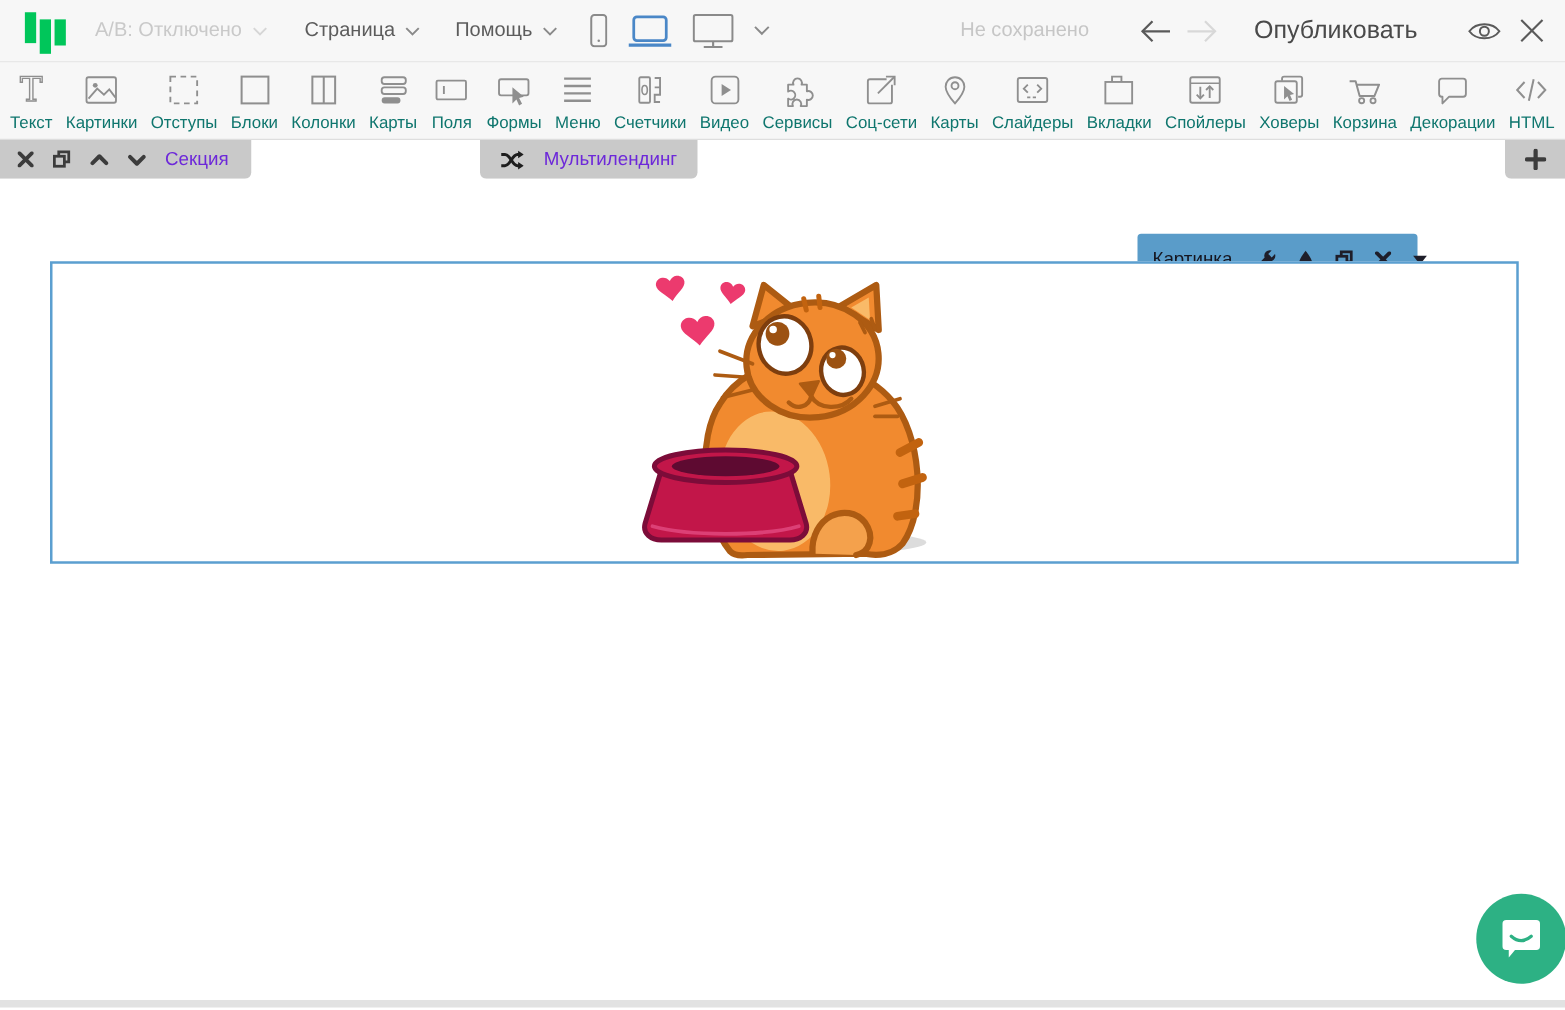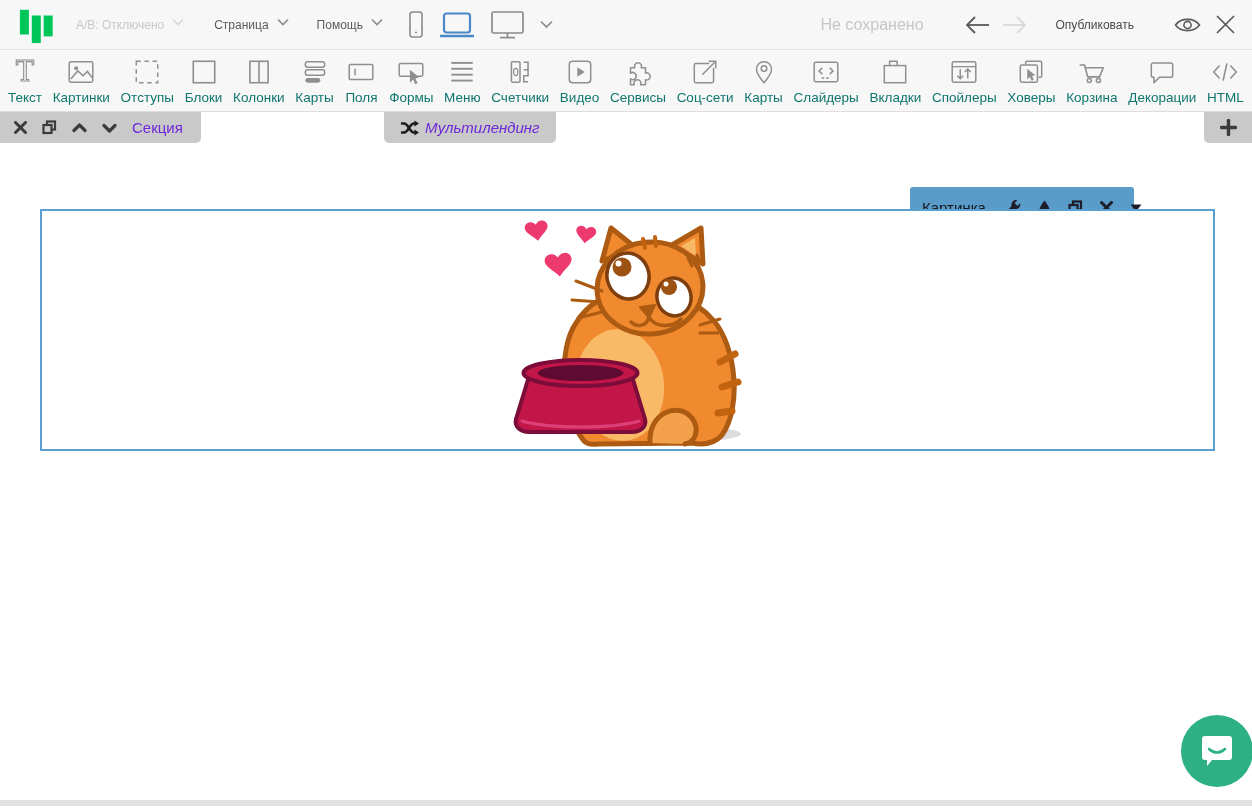--- a/index.html
+++ b/index.html
@@ -4,51 +4,51 @@
 <style>
   * { margin:0; padding:0; box-sizing:border-box; }
   html,body { width:1252px; height:808px; overflow:hidden; background:#fff;
               font-family:"Liberation Sans", sans-serif; }
 
   
   .topbar { position:absolute; left:0; top:0; width:1252px; height:50px;
             background:#f7f7f7; border-bottom:1px solid #e3e3e3;
             display:flex; align-items:center; }
   .logo { margin-left:18px; width:38px; height:38px; flex:0 0 auto; }
-  .menu-item { display:flex; gap:8px; font-size:12px;
+  .menu-item { display:flex; align-items:center; gap:8px; font-size:16px;
                color:#5c5c5c; cursor:pointer; }
   .menu-item.disabled { color:#c9c9c9; }
   .mi-ab { margin-left:20px; }
   .mi-page { margin-left:30px; }
   .mi-help { margin-left:28px; }
   .dev-group { display:flex; align-items:center; gap:16px; margin-left:26px; }
   .top-right { margin-left:auto; display:flex; align-items:center; margin-right:16px; }
   .save-status { font-size:16px; color:#c6c6c6; margin-right:34px;text-align:center; }
-  .publish { font-size:12px; color:#4a4a4a; margin:0 26px 0 22px; cursor:pointer; }
+  .publish { font-size:20px; color:#4a4a4a; margin:0 26px 0 22px; cursor:pointer; }
   .nav-arrow { margin:0 6px; cursor:pointer; display:flex; }
   .icon-btn { margin-left:14px; cursor:pointer; display:flex; }
 
   
   .toolbar { position:absolute; left:0; top:50px; width:1252px; height:62px;
              background:#f7f7f7; border-bottom:1px solid #dedede;
              display:flex; justify-content:space-between; align-items:center;
              padding:0 8px 0 8px; }
   .tb-item { display:flex; flex-direction:column; align-items:center; gap:3px;
              cursor:pointer; min-width:34px; }
   .tb-item svg { display:block; }
   .tb-label { font-size:13.5px; color:#0f766e; white-space:nowrap; }
 
   
   .section-row { position:absolute; left:0; top:112px; width:1252px; height:31px; }
   .sec-tab { position:absolute; top:0; height:31px; background:#c9c9c9;
              border-radius:0 0 5px 5px; display:flex; align-items:center;
              font-size:15px; color:#6d28d9; cursor:pointer; }
   .tab-main { left:0; padding:0 18px 0 14px; border-radius:0 0 5px 0; gap:15px; }
   .tab-settings { left:202px; padding:0 16px; gap:10px; }
-  .tab-multi { left:384px; padding:0 16px; gap:6px;font-style:italic; }
+  .tab-multi { left:384px; padding:0 16px; gap:16px; }
   .tab-add { right:0; width:48px; justify-content:center; border-radius:0 0 0 5px; }
   .sec-icon { display:flex; cursor:pointer; }
 
   
   .canvas { position:absolute; left:0; top:143px; width:1252px; height:657px;
             background:#fff; }
   .selection { position:absolute; left:40px; top:66px; width:1175px; height:242px;
                border:2px solid #5b9fd0; background:#fff; }
   .el-toolbar { position:absolute; left:910px; top:44px; width:224px; height:24px;
                 background:#5a9cc9; border-radius:3px 3px 0 0;

